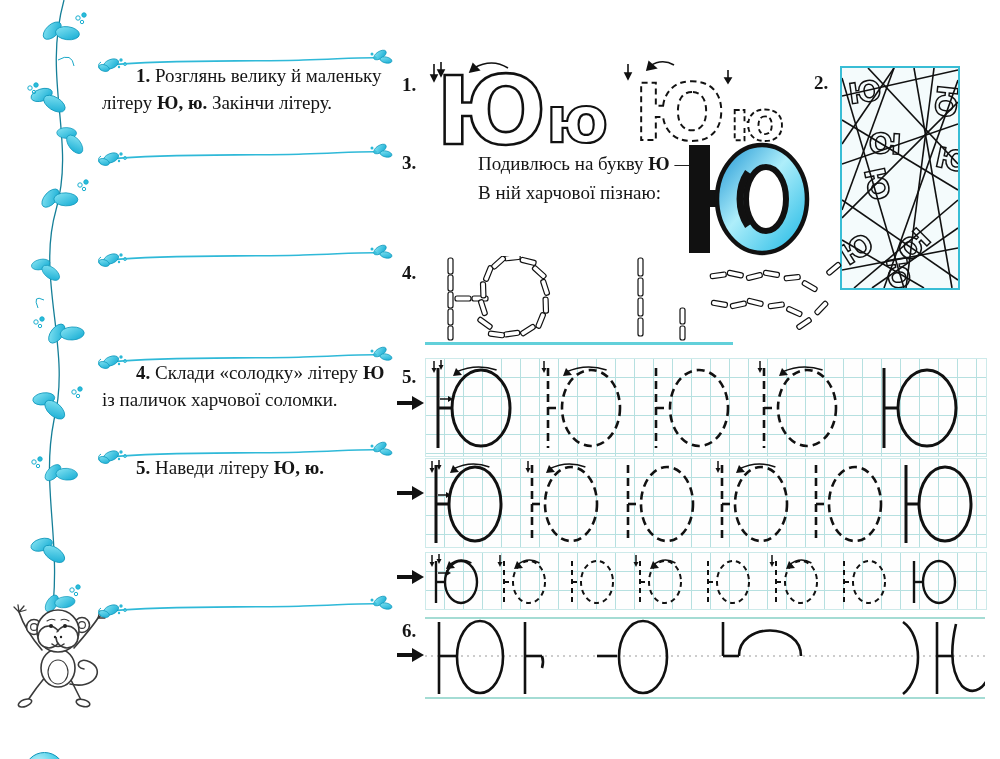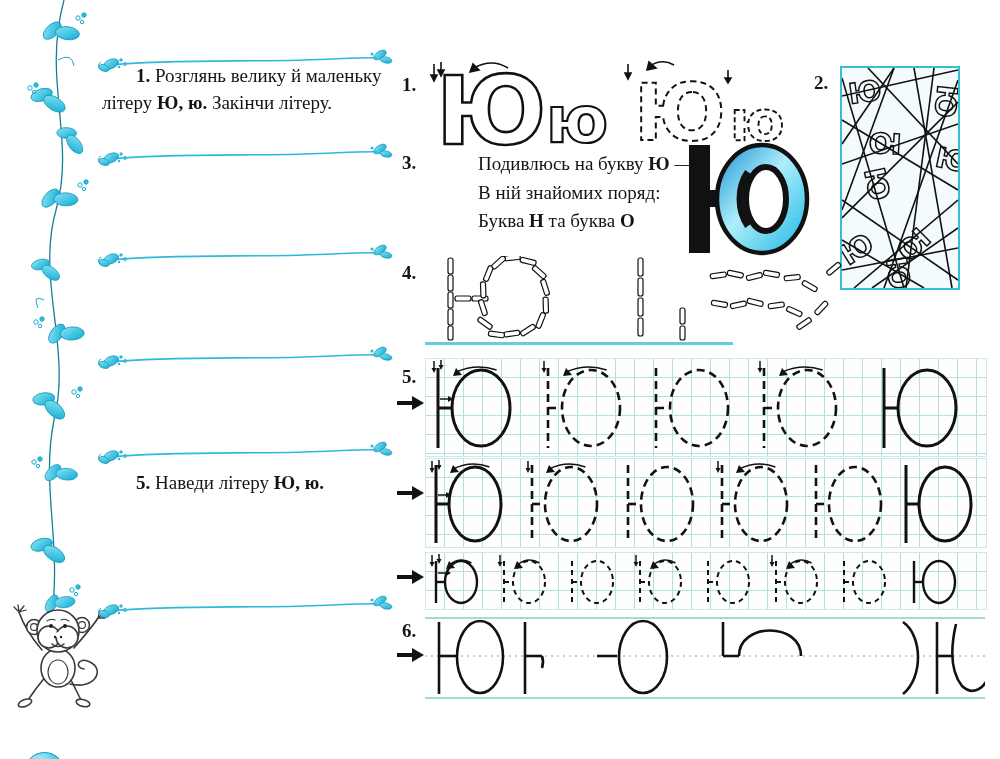--- a/index.html
+++ b/index.html
@@ -143,25 +143,28 @@
       <use href="#dividerArt"></use>
     </svg>
 
   <svg class="divider" style="top:243px" viewBox="0 0 296 26">
       <use href="#dividerArt"></use>
     </svg>
 
   <svg class="divider" style="top:345px" viewBox="0 0 296 26">
       <use href="#dividerArt"></use>
     </svg>
+  <div class="task" style="top:360px">
+    <p><span class="num">4.</span> <span>Склади «солодку» літеру <b>Ю</b> із паличок харчової соломки.</span></p>
+  </div>
 
   <svg class="divider" style="top:440px" viewBox="0 0 296 26">
       <use href="#dividerArt"></use>
     </svg>
-  <div class="task" style="top:470px">
+  <div class="task" style="top:455px">
     <p><span class="num">5.</span> <span>Наведи літеру <b>Ю, ю.</b></span></p>
   </div>
 
   <svg class="divider" style="top:594px" viewBox="0 0 296 26">
       <use href="#dividerArt"></use>
     </svg>
 
   <span class="exnum" style="left:402px;top:74px">1.</span>
   <svg class="letters-svg" style="position:absolute;left:428px;top:56px" width="390" height="98" viewBox="0 0 390 98">
     <g stroke="#111" stroke-width="1.6" fill="none">
@@ -230,22 +233,21 @@
           <line x1="0" y1="76" x2="52" y2="0"></line>
         <line x1="0" y1="150" x2="116" y2="34"></line>
           <line x1="30" y1="220" x2="116" y2="160"></line>
       </g>
     </svg>
   </div>
 
   <span class="exnum" style="left:402px;top:152px">3.</span>
   <div class="poem">
     <div>Подивлюсь на букву <b>Ю</b> —</div>
-    <div>В ній знайомих поряд:</div>
-    <div>Буква <b>Н</b> та буква <b>О</b></div>
+    <div>В ній харчової пізнаю:</div>
   </div>
   <svg style="position:absolute;left:686px;top:142px" width="124" height="114" viewBox="0 0 124 114">
     <rect x="3" y="3" width="21" height="108" fill="#111"></rect>
     <rect x="24" y="48" width="15" height="17" fill="#111"></rect>
     <ellipse cx="76" cy="57" rx="45" ry="54" fill="url(#lgBigYu)" stroke="#111" stroke-width="4.5"></ellipse>
     <ellipse cx="80" cy="57" rx="20" ry="32" fill="#fff" stroke="#111" stroke-width="6"></ellipse>
     <path d="M62 30 a 34 42 0 0 0 0 54" fill="none" stroke="#111" stroke-width="7"></path>
   </svg>
 
   <span class="exnum" style="left:402px;top:262px">4.</span>

